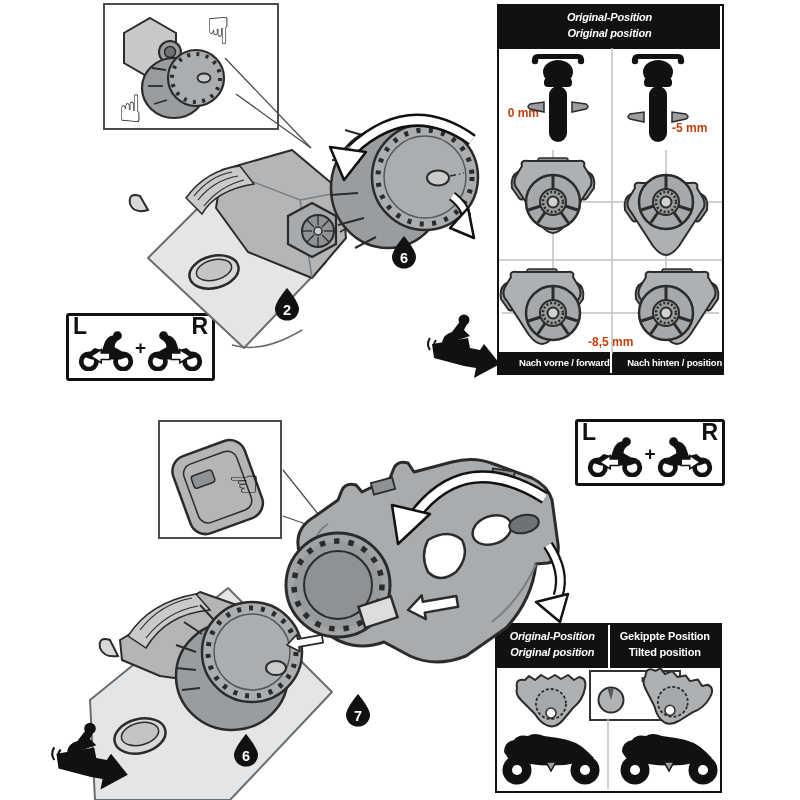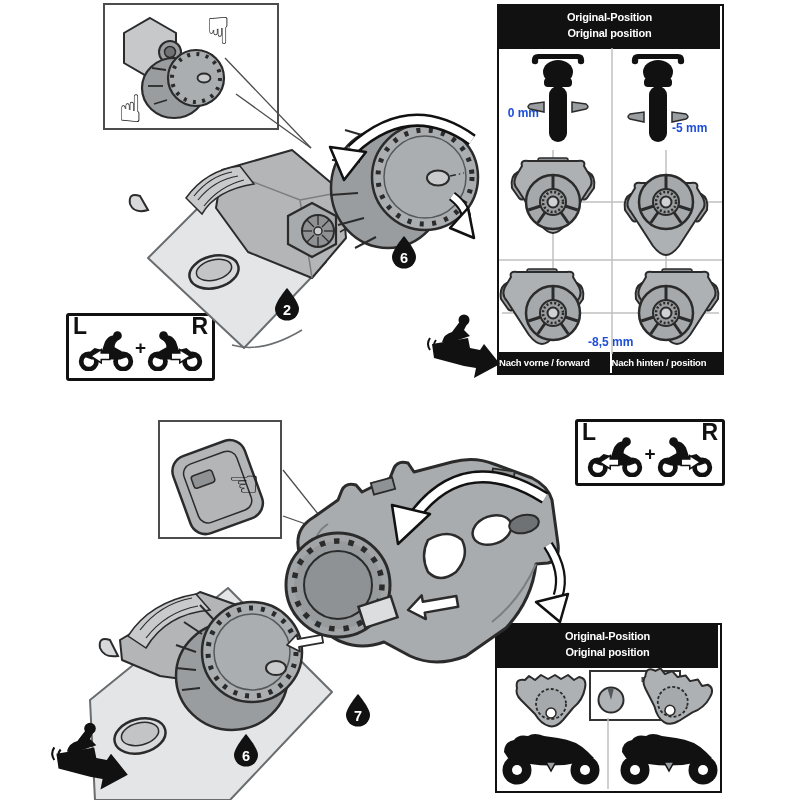--- a/index.html
+++ b/index.html
@@ -6,27 +6,27 @@
   .canvas{position:relative;width:800px;height:800px;background:#fff;overflow:hidden;
           font-family:"Liberation Sans",sans-serif;}
   .art{position:absolute;left:0;top:0;z-index:2;pointer-events:none;}
   .overlay{position:absolute;z-index:1;box-sizing:border-box;}
   .inset{border:2px solid #4c4c4c;background:#fff;}
   
   .tbl{border:2px solid #111;background:#fff;}
   .tbl-head{display:flex;background:#111;color:#fff;text-align:center;}
   .tbl-head .cell{flex:1;padding-top:4px;font-weight:bold;font-size:11px;line-height:1.45;
                   letter-spacing:-0.2px;}
-  .tbl-head .cell.first{border-right:2px solid #fff;}
-  .tbl-foot{display:flex;background:#111;color:#fff;text-align:left;position:absolute;
+  .tbl-head .cell.first{border-right:2px solid #fff;font-style:italic;}
+  .tbl-foot{display:flex;background:#111;color:#fff;text-align:right;position:absolute;
             left:0;right:0;bottom:0;}
   .tbl-foot .cell{flex:1;font-weight:bold;font-size:9.5px;letter-spacing:-0.2px;line-height:21px;}
   .tbl-foot .cell.first{border-right:2px solid #fff;}
   .tbl-body{position:relative;}
-  .mlabel{position:absolute;font-weight:bold;font-size:12px;color:#1d4ed8;white-space:nowrap;}
+  .mlabel{position:absolute;font-weight:bold;font-size:12px;color:#c2410c;white-space:nowrap;}
   
   .lrbox{border:3px solid #111;border-radius:3px;background:#fff;}
   .lrbox .corner{position:absolute;top:-3px;font-weight:bold;font-size:23px;color:#111;}
   .lrbox .row{display:flex;align-items:center;justify-content:center;height:100%;padding-top:6px;box-sizing:border-box;}
   .lrbox .plus{font-weight:bold;font-size:19px;color:#111;margin:0 1px;padding-bottom:4px;}
   
   .minibox{border:2px solid #333;background:#fff;text-align:center;}
   .minibox .t{font-weight:bold;font-size:8.5px;color:#111;margin-top:2px;letter-spacing:-0.3px;}
   svg text.badge-num{font-family:"Liberation Sans",sans-serif;font-weight:bold;font-size:14.5px;fill:#fff;}
   svg text.hand{font-family:"DejaVu Sans",sans-serif;fill:#111;}
@@ -89,20 +89,24 @@
       <div class="cell">Nach hinten / position</div>
     </div>
   </div>
 
   <div class="overlay tbl" style="position:absolute;left:495px;top:623px;width:227px;height:170px;">
     <div class="tbl-head" style="height:43px;">
       <div class="cell first">
         <div>Original-Position</div>
         <div>Original position</div>
       </div>
+      <div class="cell">
+        <div>Gekippte Position</div>
+        <div>Tilted position</div>
+      </div>
     </div>
     <div class="tbl-body" style="height:122px;">
       <div class="minibox" style="position:absolute;left:92px;top:2px;width:44px;height:47px;padding-left:44px;">
         <div class="t">max. 18°</div>
       </div>
     </div>
   </div>
 
   <svg class="art" width="800" height="800" viewBox="0 0 800 800">
     <defs>

